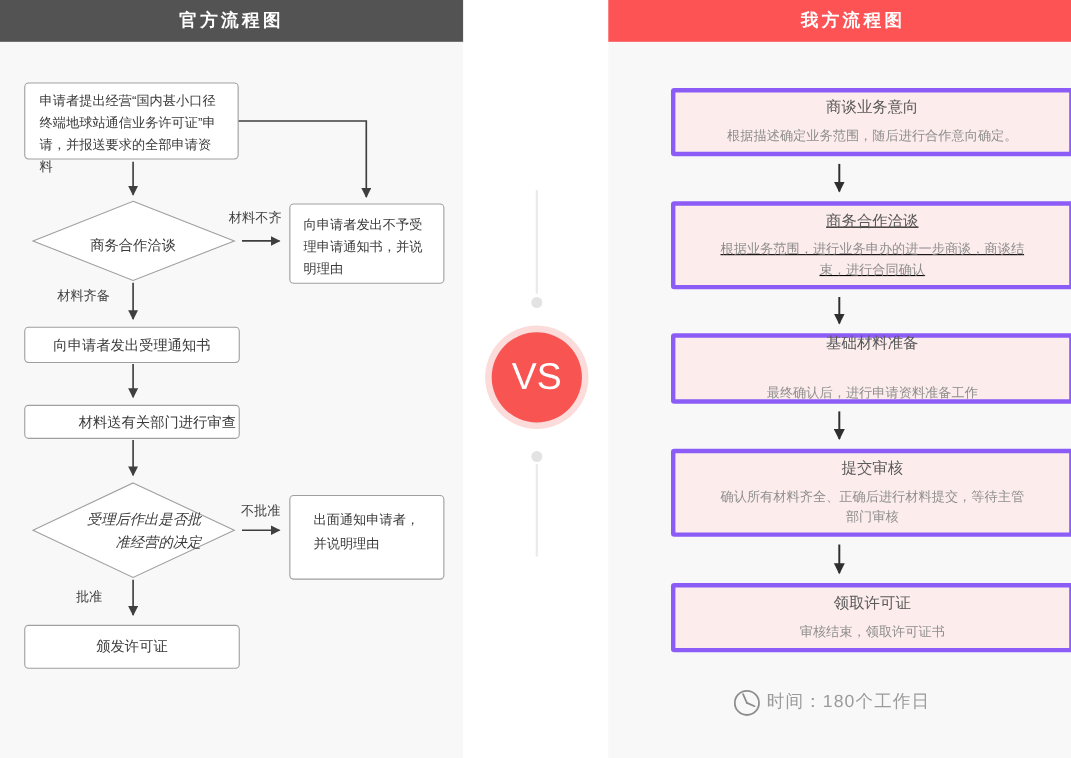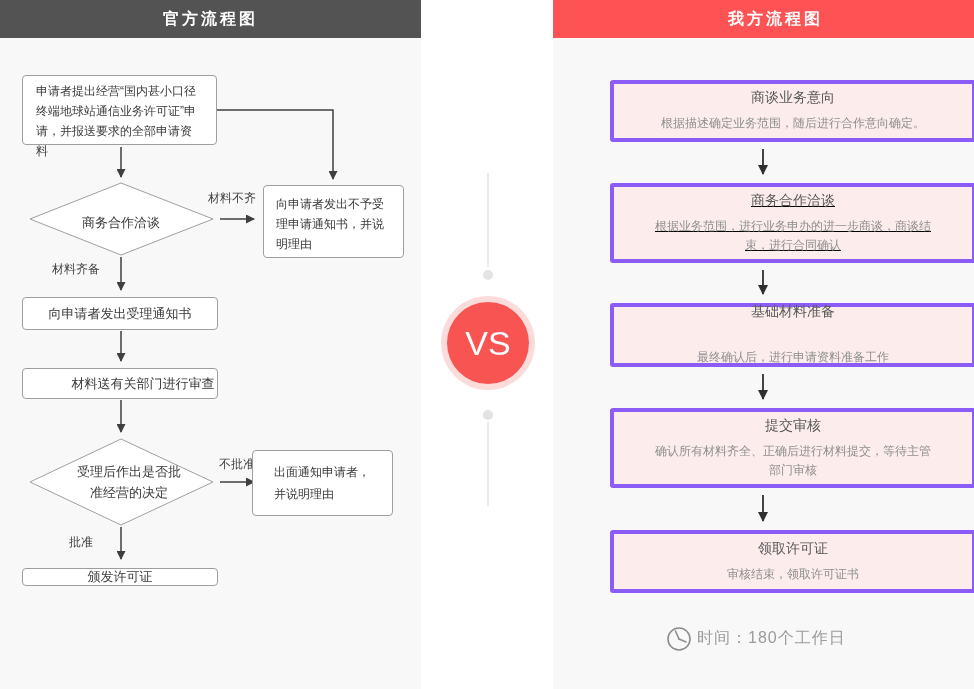--- a/index.html
+++ b/index.html
@@ -78,29 +78,29 @@
     <div class="flabel" style="left:208px;top:190px;">材料不齐</div>
 
     <div class="lbox lbox-block" style="left:263px;top:185px;width:141px;height:73px;padding:8px 12px 4px;">向申请者发出不予受理申请通知书，并说明理由</div>
 
     <div class="flabel" style="left:52px;top:261px;">材料齐备</div>
 
     <div class="lbox lbox-center" style="left:22px;top:297px;width:196px;height:33px;">向申请者发出受理通知书</div>
 
     <div class="lbox lbox-center" style="left:22px;top:368px;width:196px;height:31px;padding-left:46px;">材料送有关部门进行审查</div>
 
-    <div class="dtext" style="left:75px;top:461px;width:108px;text-align:center;">受理后作出是否批准经营的决定</div>
+    <div class="dtext" style="left:75px;top:461px;width:108px;text-align:right;font-style:italic;">受理后作出是否批准经营的决定</div>
 
     <div class="flabel" style="left:219px;top:456px;">不批准</div>
 
-    <div class="lbox lbox-block" style="left:252px;top:450px;width:141px;height:66px;padding:10px 21px 12px;line-height:22px;">出面通知申请者，并说明理由</div>
+    <div class="lbox lbox-block" style="left:263px;top:450px;width:141px;height:77px;padding:10px 21px 12px;line-height:22px;">出面通知申请者，并说明理由</div>
 
     <div class="flabel" style="left:69px;top:534px;">批准</div>
 
-    <div class="lbox lbox-center" style="left:22px;top:568px;width:196px;height:18px;">颁发许可证</div>
+    <div class="lbox lbox-center" style="left:22px;top:568px;width:196px;height:40px;">颁发许可证</div>
   </section>
 
   <div class="vs-line" style="top:173px;height:94px;"></div>
   <div class="vs-dot" style="top:270px;"></div>
   <div class="vs-badge">
     <div class="vs-inner">
       <span>VS</span>
     </div>
   </div>
   <div class="vs-dot" style="top:410px;"></div>

